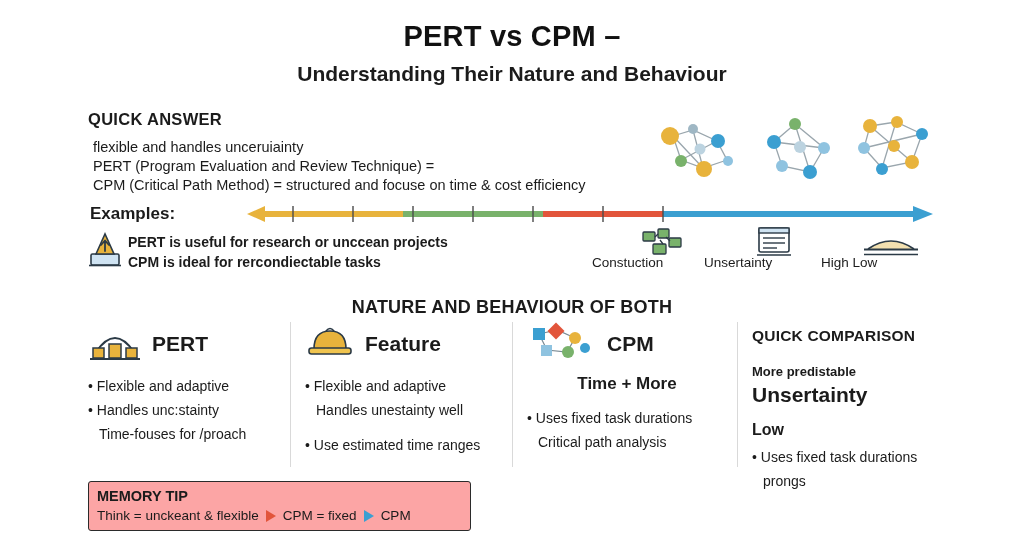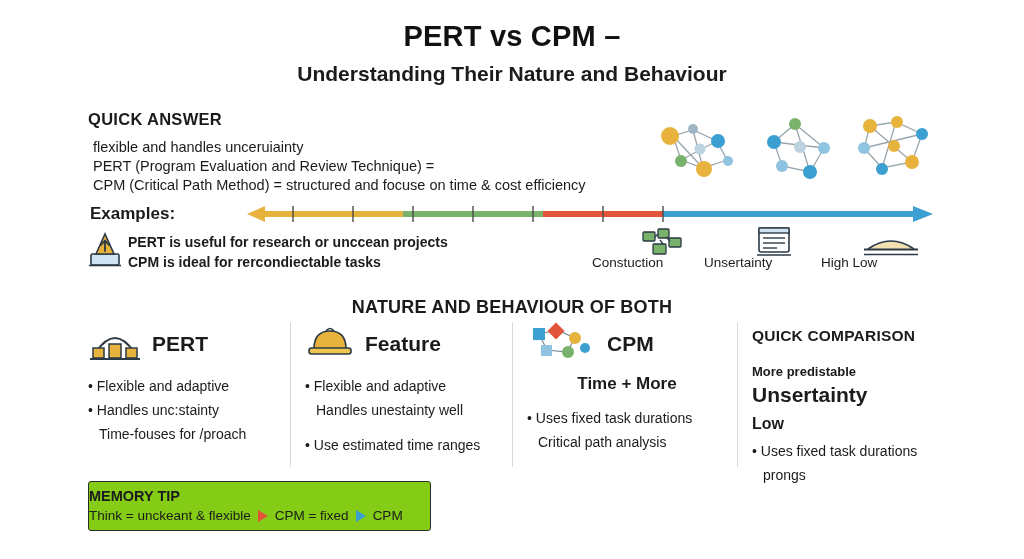--- a/index.html
+++ b/index.html
@@ -182,35 +182,35 @@
     margin-top: 14px;
   }
   #compare-big2 {
     font-size: 21px;
     font-weight: bold;
     margin-top: 4px;
   }
   #compare-big3 {
     font-size: 16px;
     font-weight: bold;
-    margin-top: 8px;
+    margin-top: 14px;
   }
 
   
   #memory-tip {
     position: absolute;
     left: 88px;
     top: 481px;
-    width: 343px;
+    width: 383px;
     height: 50px;
     border: 1.6px solid #2b2b2b;
     border-radius: 3px;
     box-sizing: border-box;
-    padding: 6px 0;
-    background: #84cc16;
+    padding: 6px 8px;
+    background: #fca5a5;
   }
   #memory-tip-title {
     font-size: 14.5px;
     font-weight: bold;
   }
   #memory-tip-row {
     display: flex;
     align-items: center;
     gap: 7px;
     margin-top: 4px;

